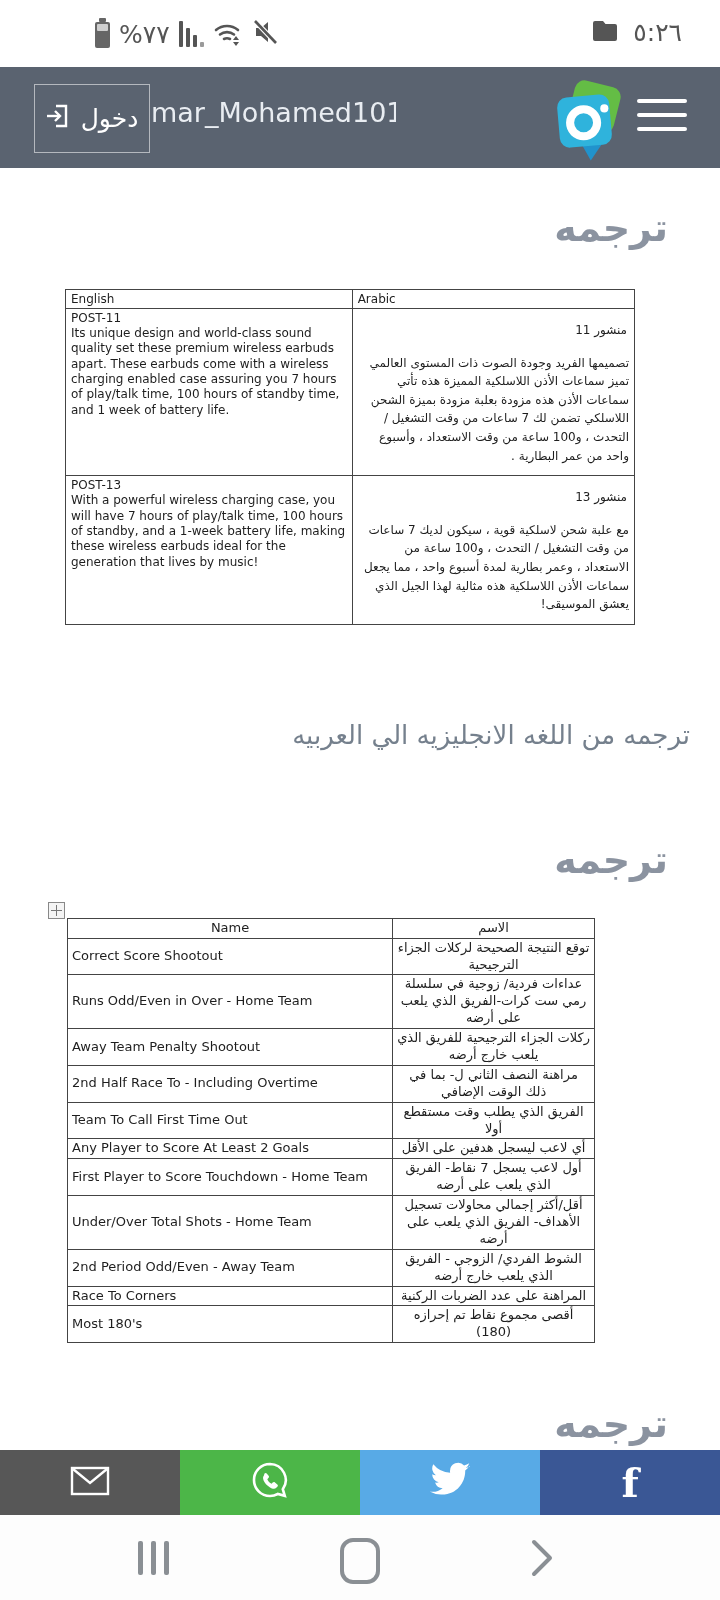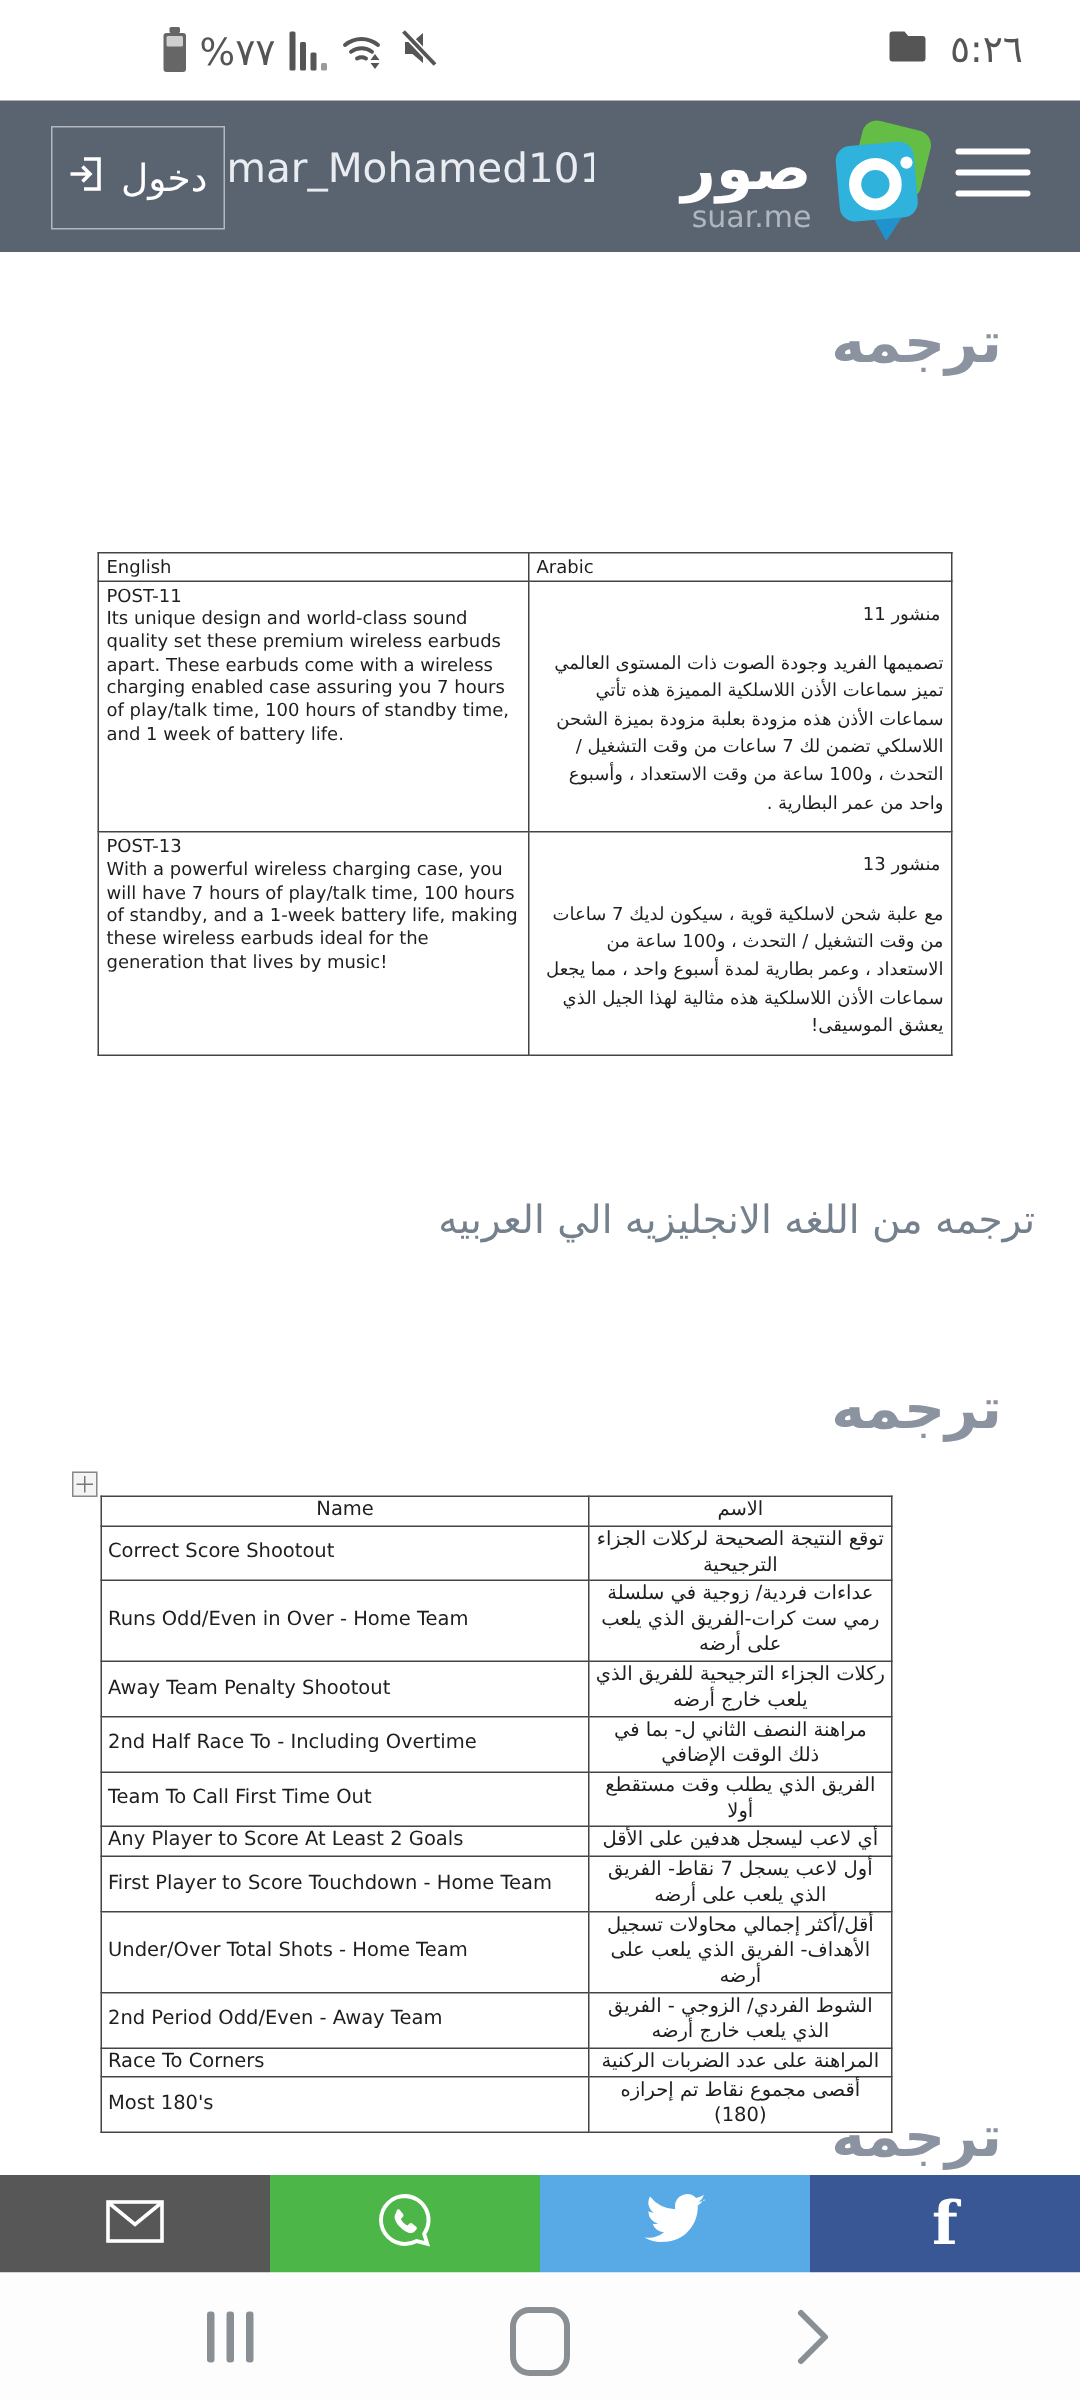--- a/index.html
+++ b/index.html
@@ -1,21 +1,21 @@
 <!DOCTYPE html>
 <html><head>
 <meta charset="utf-8">
 <style>
   html,body{margin:0;padding:0;background:#ccc;}
   .screen{position:relative;width:720px;height:1600px;margin:0 auto;background:#fff;overflow:hidden;
           font-family:"DejaVu Sans","Liberation Sans",sans-serif;}
 
   
   .statusbar{position:relative;height:67px;background:#fff;}
-  .sb-left{position:absolute;left:109px;top:18px;display:flex;align-items:center;gap:9px;color:#555;}
+  .sb-left{position:absolute;left:95px;top:18px;display:flex;align-items:center;gap:9px;color:#555;}
   .sb-right{position:absolute;right:38px;top:18px;display:flex;align-items:center;gap:14px;color:#555;}
   .sb-text{font-size:25px;color:#555;}
   .battery{position:relative;width:15px;height:26px;background:#666;border-radius:2px;margin-top:2px;}
   .battery::before{content:"";position:absolute;top:-4px;left:4px;width:7px;height:4px;background:#666;border-radius:1px;}
   .battery::after{content:"";position:absolute;top:2px;left:2px;right:2px;height:7px;background:#cfcfcf;border-radius:1px;}
   .sigbars{display:flex;align-items:flex-end;gap:3px;height:26px;}
   .sigbars i{display:block;width:4px;background:#555;border-radius:1px;}
   .sigbars i:nth-child(1){height:26px;} .sigbars i:nth-child(2){height:19px;}
   .sigbars i:nth-child(3){height:12px;} .sigbars i:nth-child(4){height:5px;background:#9a9a9a;}
 
@@ -36,21 +36,21 @@
   .titleband{height:99px;background:#edf2f6;display:flex;align-items:center;justify-content:center;}
   .page-title{font-size:34px;font-weight:bold;color:#4d5b6b;}
 
   
   .content{position:relative;background:#fff;}
   .sec-heading{font-size:38px;font-weight:bold;color:#8b93a0;text-align:right;padding-right:52px;direction:rtl;}
   .h1{margin-top:38px;}
   .h2{margin-top:88px;}
 
   
-  .t1wrap{margin:118px 0 0 65px;width:570px;}
+  .t1wrap{margin:39px 0 0 65px;width:570px;}
   table{border-collapse:collapse;}
   .t1{width:570px;font-size:12px;color:#1e1e1e;}
   .t1 td,.t1 th{border:1px solid #444;vertical-align:top;padding:2px 5px;}
   .t1 th{font-weight:normal;text-align:left;font-size:12px;height:14px;}
   .t1 .c-en{width:287px;}
   .t1 .c-ar{width:283px;}
   .en-title{margin:0 0 1px 0;}
   .en-body{line-height:1.28;}
   .ar-cell{direction:rtl;text-align:right;line-height:1.55;}
   .ar-title{margin:10px 2px 14px 0;}
@@ -138,24 +138,20 @@
         <svg width="26" height="26" viewBox="0 0 26 26">
           <path d="M10 3h10v20H10" fill="none" stroke="#fff" stroke-width="2.4"></path>
           <line x1="1" y1="13" x2="13" y2="13" stroke="#fff" stroke-width="2.4"></line>
           <path d="M9 8l5 5-5 5" fill="none" stroke="#fff" stroke-width="2.4"></path>
         </svg>
       </span>
       <span>دخول</span>
     </div>
     <div class="username">mar_Mohamed101</div>
     <div class="logo">
-      <div class="logo-text">
-        <div class="logo-title">صور</div>
-        <div class="logo-sub">suar.me</div>
-      </div>
       <span>
         <svg width="72" height="84" viewBox="0 0 80 92">
           <g transform="rotate(14 46 30)">
               <rect x="20" y="4" width="52" height="52" rx="11" fill="#64bd45"></rect>
             </g>
           <polygon points="32,72 54,72 42,90" fill="#2193cc"></polygon>
           <g transform="rotate(-5 36 46)">
               <rect x="6" y="18" width="58" height="56" rx="11" fill="#2fb3dc"></rect>
             </g>
           <circle cx="34" cy="48" r="15" fill="none" stroke="#fff" stroke-width="9"></circle>

